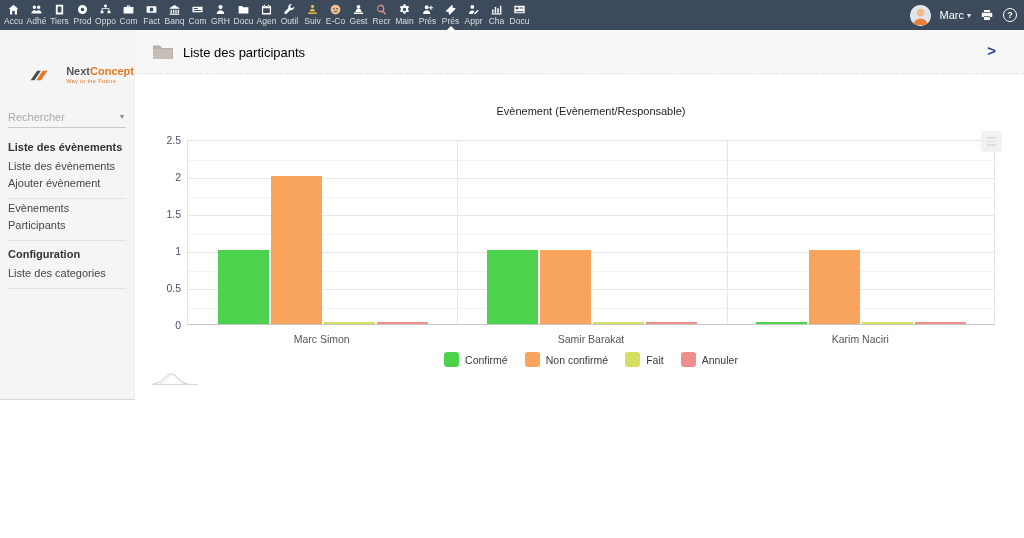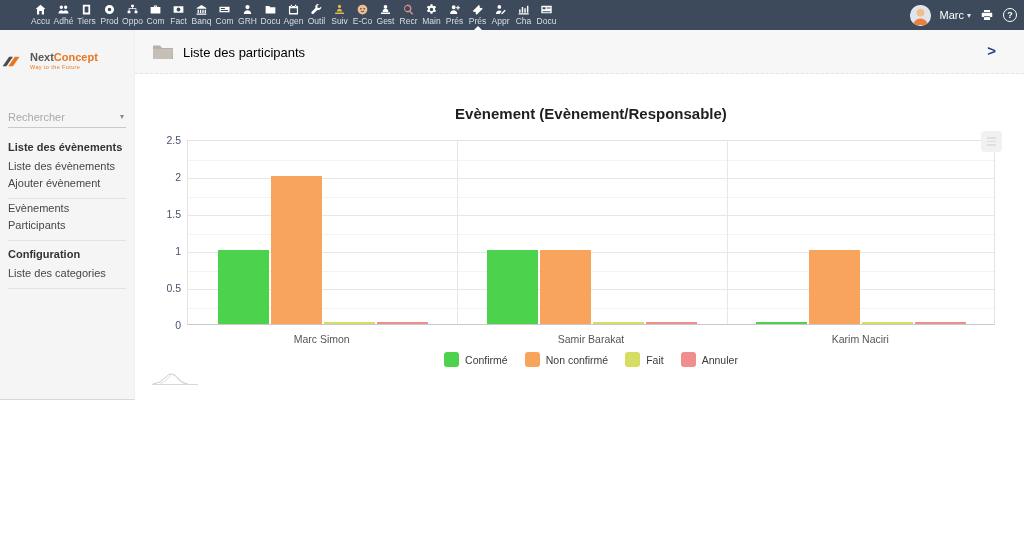--- a/index.html
+++ b/index.html
@@ -2,40 +2,40 @@
 <html><head>
 <meta charset="utf-8">
 <style>
   * { margin:0; padding:0; box-sizing:border-box; }
   html,body { background:#fff; }
   body { font-family:"Liberation Sans", sans-serif; }
   #page { position:relative; width:1024px; height:538px; background:#fff; overflow:hidden; }
 
   
   #topnav { position:absolute; top:0; left:0; right:0; height:30px; background:#3c4a5c; }
-  #topnav-items { position:absolute; left:2px; top:0; height:30px; display:flex;margin-left:27px; }
+  #topnav-items { position:absolute; left:2px; top:0; height:30px; display:flex; }
   .nav-item { width:23px; height:30px; display:flex; flex-direction:column; align-items:center; padding-top:3px; position:relative; cursor:pointer; }
   .nav-item svg { width:13px; height:13px; display:block; }
   .nav-label { font-size:8.5px; color:#d9dfe7; margin-top:1px; white-space:nowrap; line-height:9px; }
   .nav-active-marker { position:absolute; bottom:0; left:50%; transform:translateX(-50%); width:0; height:0;
     border-left:4px solid transparent; border-right:4px solid transparent; border-bottom:4px solid #ffffff; }
   #topnav-right { position:absolute; right:7px; top:0; height:30px; display:flex; align-items:center; gap:9px; }
   .avatar { width:21px; height:21px; border-radius:50%; overflow:hidden; cursor:pointer; background:#dfe5ea; }
   .user-name-wrap { display:flex; align-items:center; gap:3px; cursor:pointer; }
   .user-name-wrap span { color:#fff; font-size:11px; font-weight:normal; }
   .user-name-wrap .caret { font-size:8px; color:#dfe5ec; font-weight:normal; }
   .tool-btn { cursor:pointer; display:flex; align-items:center; }
   .tool-btn svg { width:14px; height:14px; }
   .help-circle { width:14px; height:14px; border:1.5px solid #fff; border-radius:50%; color:#fff;
     font-size:9px; font-weight:bold; display:flex; align-items:center; justify-content:center; cursor:pointer; }
 
   
   #sidebar { position:absolute; top:30px; left:0; width:135px; height:370px; background:#f5f5f5;
     border-bottom:1px solid #d8d8d8; border-right:1px solid #efefef; }
-  #logo { position:absolute; top:22px; left:0; right:0; display:flex; justify-content:flex-start; align-items:center; gap:6px; }
+  #logo { position:absolute; top:36px; left:0; right:0; display:flex; justify-content:flex-end; align-items:center; gap:14px; }
   #logo svg { width:24px; height:15px; }
   .brand-line { font-size:11px; font-weight:bold; line-height:11px; }
   .brand-prefix { color:#57575a; }
   .brand-suffix { color:#e87722; }
   .brand-tagline { font-size:5.5px; color:#e87722; letter-spacing:.4px; margin-top:1px; }
   #search-box { position:absolute; top:76px; left:8px; right:8px; height:22px; border-bottom:1px solid #c9c9c9;
     display:flex; align-items:center; }
   #search-box input { flex:1; border:0; background:transparent; outline:none; font-size:11px; color:#555;
     font-family:"Liberation Sans", sans-serif; min-width:0; }
   #search-box input::placeholder { color:#a9a9a9; }
@@ -48,21 +48,21 @@
   
   #header-strip { position:absolute; top:30px; left:135px; right:0; height:44px; background:#f7f7f7;
     border-bottom:1px dashed #e3e3e3; }
   #header-folder { position:absolute; left:17px; top:13px; }
   #page-title { position:absolute; left:48px; top:15px; font-size:13px; font-weight:normal; color:#000000; }
   #crumb-next { position:absolute; right:28px; top:12px; font-size:15px; font-weight:bold; color:#2b3f87; cursor:pointer; }
 
   
   #chart { position:absolute; left:135px; top:74px; right:0; bottom:0; background:#fff; }
   #chart-title { position:absolute; left:52px; top:31px; width:808px; text-align:center;
-    font-size:15px; font-weight:bold; color:#1f1f1f; }
+    font-size:11px; font-weight:normal; color:#1f1f1f; }
   #plot { position:absolute; left:52px; top:66px; width:808px; height:185px;
     border:1px solid #e3e3e3; border-bottom:1px solid #c9c9c9; }
   .grid-h { position:absolute; left:0; right:0; height:1px; }
   .grid-h.major { background:#e7e7e7; }
   .grid-h.minor { background:#f3f3f3; }
   .grid-v { position:absolute; top:0; bottom:0; width:1px; background:#e7e7e7; }
   .bar { position:absolute; bottom:0; }
   .ytick { position:absolute; left:0; width:46px; text-align:right; font-size:10.5px; color:#47536b; }
   .xcat { position:absolute; text-align:center; font-size:10.5px; color:#555; }
   #chart-menu-btn { position:absolute; left:846px; top:57px; width:21px; height:21px; background:#f1f1f1;

